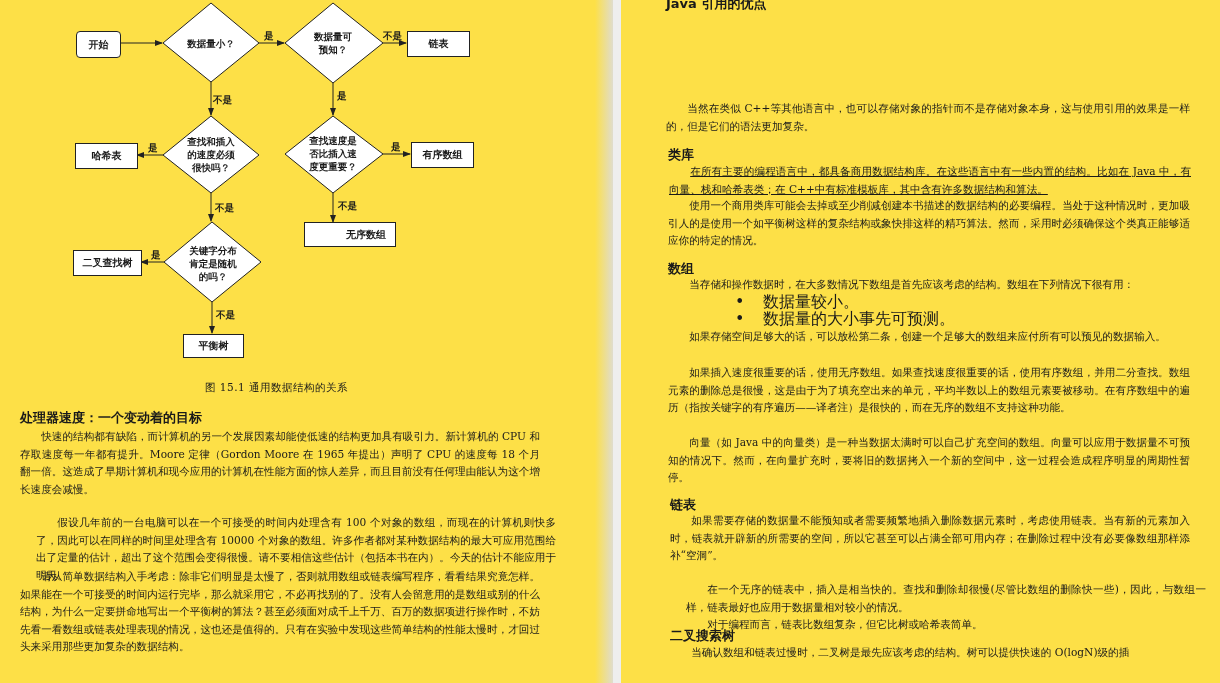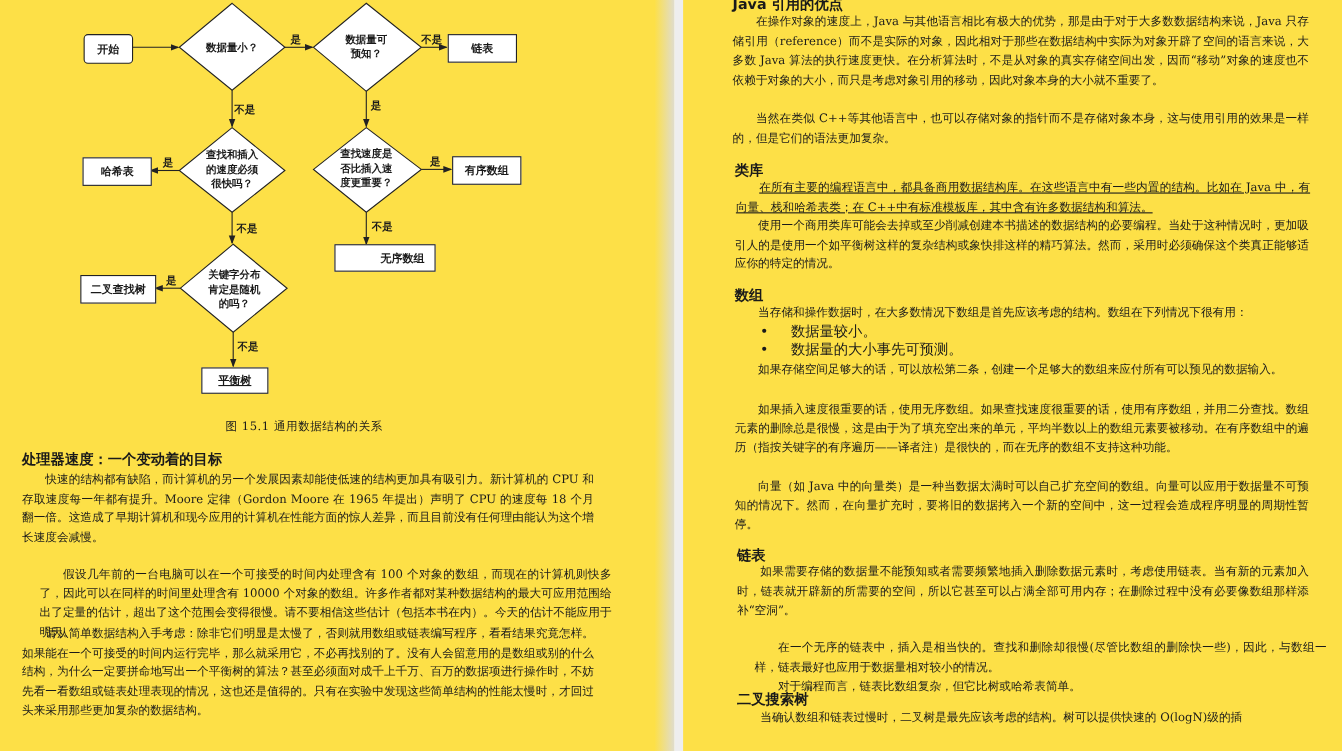--- a/index.html
+++ b/index.html
@@ -17,21 +17,21 @@
   .box { position:absolute; border:1px solid #222; background:#fff; font-size:10px; display:flex;
          align-items:center; justify-content:center; font-weight:bold; }
   .box.rounded { border-radius:4px; }
   .dtext { position:absolute; font-size:9.5px; text-align:center; line-height:13px; font-weight:bold; }
   .lbl { position:absolute; font-size:9.5px; font-weight:bold; }
   .caption { position:absolute; left:205px; top:381px; font-size:10.5px; letter-spacing:0.5px; }
 
   
   .h { position:absolute; font-weight:bold; font-size:13px; font-family:"DejaVu Sans", "Liberation Sans", sans-serif; }
   .para { position:absolute; font-size:10.6px; line-height:17.6px; text-align:justify; text-indent:2em; }
-  .bullet { position:absolute; font-size:13px; line-height:17px; }
+  .bullet { position:absolute; font-size:16px; line-height:17px;margin-left:44px; }
   .bullet .dot { display:inline-block; width:28px; }
 </style>
 </head>
 <body>
 
 <div class="page" id="page-left">
 
   <div id="diagram">
     <svg width="560" height="400" style="position:absolute;left:0;top:0">
       <defs>
@@ -74,21 +74,21 @@
     <div class="dtext" style="left:298px;top:134px;width:70px;white-space:pre-line;">查找速度是
 否比插入速
 度更重要？</div>
     <div class="box" style="left:411px;top:142px;width:61px;height:24px;">有序数组</div>
     <div class="box" style="left:304px;top:222px;width:58px;height:23px;padding-left:32px;">无序数组</div>
 
     <div class="dtext" style="left:180px;top:244px;width:66px;white-space:pre-line;">关键字分布
 肯定是随机
 的吗？</div>
     <div class="box" style="left:73px;top:250px;width:67px;height:24px;">二叉查找树</div>
-    <div class="box" style="left:183px;top:334px;width:59px;height:22px;text-decoration:underline;">平衡树</div>
+    <div class="box" style="left:183px;top:334px;width:59px;height:22px;">平衡树</div>
 
     <span class="lbl" style="left:264px;top:30px;">是</span>
     <span class="lbl" style="left:213px;top:94px;">不是</span>
     <span class="lbl" style="left:383px;top:30px;">不是</span>
     <span class="lbl" style="left:337px;top:90px;">是</span>
     <span class="lbl" style="left:148px;top:142px;">是</span>
     <span class="lbl" style="left:215px;top:202px;">不是</span>
     <span class="lbl" style="left:391px;top:141px;">是</span>
     <span class="lbl" style="left:338px;top:200px;">不是</span>
     <span class="lbl" style="left:151px;top:249px;">是</span>
@@ -100,21 +100,20 @@
   <div class="h" style="left:20px;top:409px;">处理器速度：一个变动着的目标</div>
   <p class="para" style="left:20px;top:428px;width:520px;margin:0;">快速的结构都有缺陷，而计算机的另一个发展因素却能使低速的结构更加具有吸引力。新计算机的 CPU 和存取速度每一年都有提升。Moore 定律（Gordon Moore 在 1965 年提出）声明了 CPU 的速度每 18 个月翻一倍。这造成了早期计算机和现今应用的计算机在性能方面的惊人差异，而且目前没有任何理由能认为这个增长速度会减慢。</p>
   <p class="para" style="left:20px;top:498px;width:520px;margin:16px;">假设几年前的一台电脑可以在一个可接受的时间内处理含有 100 个对象的数组，而现在的计算机则快多了，因此可以在同样的时间里处理含有 10000 个对象的数组。许多作者都对某种数据结构的最大可应用范围给出了定量的估计，超出了这个范围会变得很慢。请不要相信这些估计（包括本书在内）。今天的估计不能应用于明天。</p>
   <p class="para" style="left:20px;top:568px;width:520px;margin:0;">请从简单数据结构入手考虑：除非它们明显是太慢了，否则就用数组或链表编写程序，看看结果究竟怎样。如果能在一个可接受的时间内运行完毕，那么就采用它，不必再找别的了。没有人会留意用的是数组或别的什么结构，为什么一定要拼命地写出一个平衡树的算法？甚至必须面对成千上千万、百万的数据项进行操作时，不妨先看一看数组或链表处理表现的情况，这也还是值得的。只有在实验中发现这些简单结构的性能太慢时，才回过头来采用那些更加复杂的数据结构。</p>
 </div>
 
 <div class="gutter"></div>
 
 <div class="page" id="page-right">
   <div class="h" style="left:45px;top:-5px;">Java 引用的优点</div>
-  <p class="para" style="left:45px;top:12px;width:524px;margin:0;">在操作对象的速度上，Java 与其他语言相比有极大的优势，那是由于对于大多数数据结构来说，Java 只存储引用（reference）而不是实际的对象，因此相对于那些在数据结构中实际为对象开辟了空间的语言来说，大多数 Java 算法的执行速度更快。在分析算法时，不是从对象的真实存储空间出发，因而“移动”对象的速度也不依赖于对象的大小，而只是考虑对象引用的移动，因此对象本身的大小就不重要了。</p>
   <p class="para" style="left:45px;top:100px;width:524px;margin:0;">当然在类似 C++等其他语言中，也可以存储对象的指针而不是存储对象本身，这与使用引用的效果是一样的，但是它们的语法更加复杂。</p>
 
   <div class="h" style="left:47px;top:146px;">类库</div>
   <p class="para" style="left:47px;top:162px;width:522px;margin:1px;text-decoration:underline;">在所有主要的编程语言中，都具备商用数据结构库。在这些语言中有一些内置的结构。比如在 Java 中，有向量、栈和哈希表类；在 C++中有标准模板库，其中含有许多数据结构和算法。</p>
   <p class="para" style="left:47px;top:197px;width:522px;margin:0;">使用一个商用类库可能会去掉或至少削减创建本书描述的数据结构的必要编程。当处于这种情况时，更加吸引人的是使用一个如平衡树这样的复杂结构或象快排这样的精巧算法。然而，采用时必须确保这个类真正能够适应你的特定的情况。</p>
 
   <div class="h" style="left:47px;top:260px;">数组</div>
   <p class="para" style="left:47px;top:276px;width:522px;margin:0;">当存储和操作数据时，在大多数情况下数组是首先应该考虑的结构。数组在下列情况下很有用：</p>
   <div class="bullet" style="left:70px;top:293px;"><span class="dot">•</span><span>数据量较小。</span></div>
   <div class="bullet" style="left:70px;top:310px;"><span class="dot">•</span><span>数据量的大小事先可预测。</span></div>

